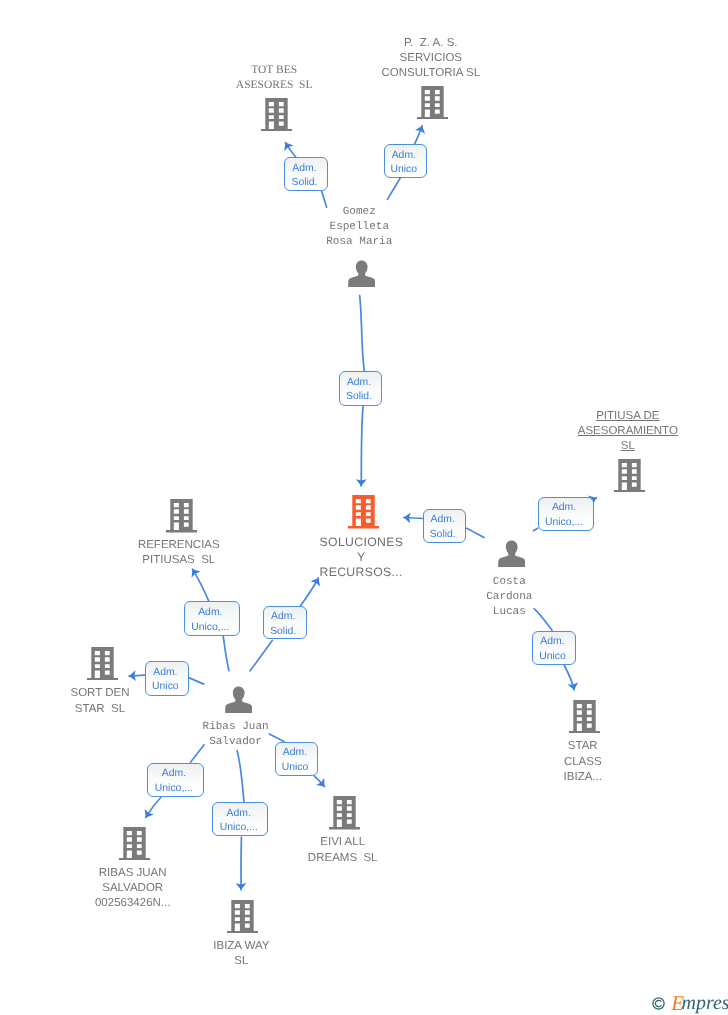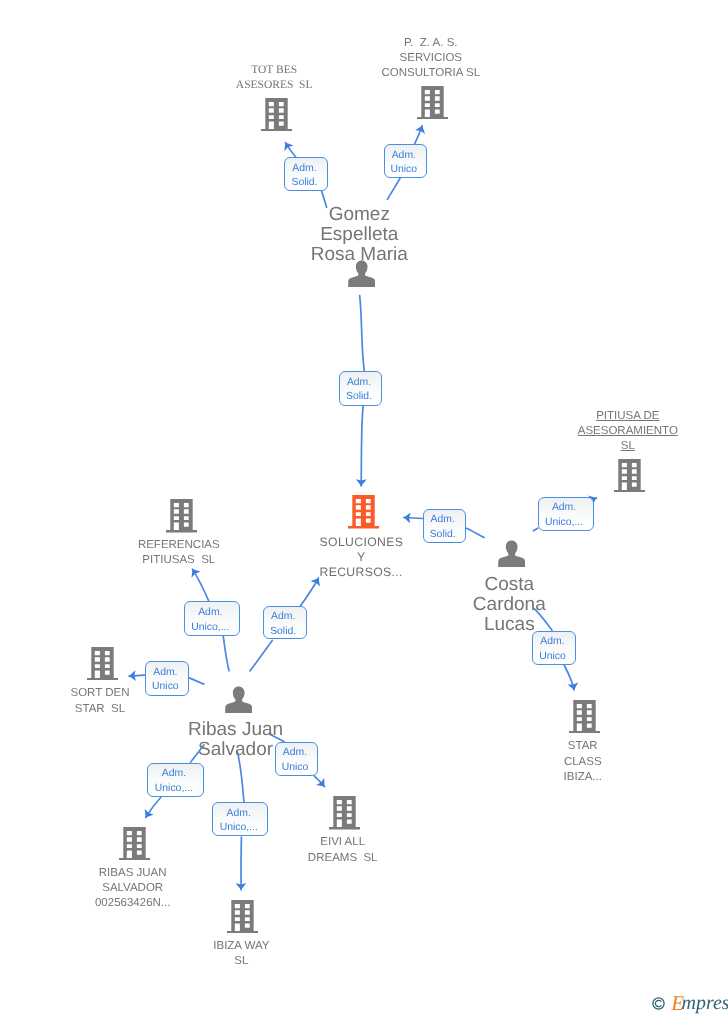--- a/index.html
+++ b/index.html
@@ -9,21 +9,21 @@
      font-family:"Liberation Sans",sans-serif;
      -webkit-font-smoothing:antialiased;
      text-rendering:geometricPrecision;}
 #stage{position:absolute;left:0;top:0;width:728px;height:1015px;}
 svg#edges{position:absolute;left:0;top:0;width:728px;height:1015px;overflow:visible;}
 .node{position:absolute;color:#7b7b7b;}
 .node.hl{color:#fb5b2b;}
 .ico{display:block;}
 .lbl{position:absolute;text-align:center;color:#757575;font-size:11.5px;
      line-height:15.05px;white-space:pre;transform:translateX(-50%);}
-.node.person .lbl{font-size:19px;line-height:20px;}
+.node.person .lbl{font-size:11px;line-height:15px;font-family:Liberation Mono, monospace;}
 .node.hl .lbl{font-size:12.2px;color:#6e6e6e;line-height:14.85px;
      letter-spacing:0.37px;text-indent:0.37px;}
 .tag{position:absolute;border:1px solid #4a90e2;border-radius:6px;
      background:linear-gradient(180deg,#eff0f1 0%,#fafbfb 55%,#ffffff 100%);
      color:#3b7ddd;font-size:10.4px;line-height:14.6px;text-align:center;
      box-sizing:border-box;white-space:pre;display:flex;flex-direction:column;
      justify-content:center;padding-top:4px;padding-right:3.4px;}
 .wm{position:absolute;}
 .wm-c{position:absolute;left:1.8px;top:2.0px;width:13px;height:13px;line-height:0;}
 .wm-b{position:absolute;left:21.3px;top:2.4px;white-space:pre;font-style:italic;

